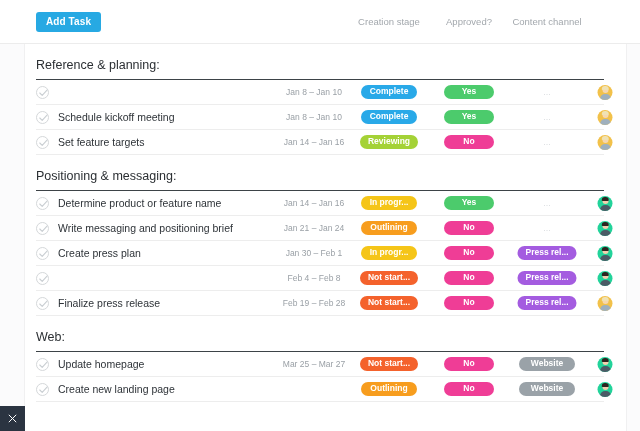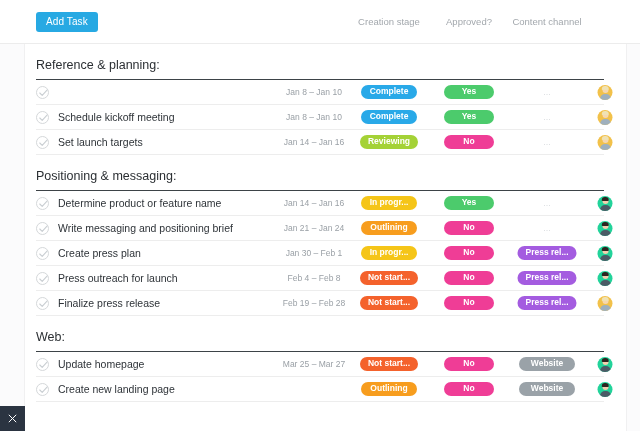--- a/index.html
+++ b/index.html
@@ -33,21 +33,21 @@
 
   .add-task-btn {
     margin-left: 36px;
     height: 20px;
     padding: 0 10px;
     background: #27a9e3;
     color: #ffffff;
     border: none;
     border-radius: 3px;
     font-size: 10px;
-    font-weight: normal;
+    font-weight: bold;
     font-family: "Liberation Sans", sans-serif;
     letter-spacing: 0.1px;
     line-height: 20px;
     cursor: pointer;
     white-space: nowrap;
   }
 
   .col-headers {
     position: absolute;
     left: 0; top: 0;
@@ -292,21 +292,21 @@
                 <span class="hair" style="background:#f0e2b4"></span>
               </div>
             </div>
           </div>
           <div class="row">
             <div class="check">
               <svg width="9" height="8" viewBox="0 0 9 8">
                 <path d="M0.8 4 L3.2 6.4 L8 1.2" stroke="#c9ced2" stroke-width="1.1" fill="none" stroke-linecap="round" stroke-linejoin="round"></path>
               </svg>
             </div>
-            <div class="task-name">Set launch targets</div>
+            <div class="task-name">Set feature targets</div>
             <div class="cell c-date">
               <span class="date-text">Jan 14 – Jan 16</span>
             </div>
             <div class="cell c-stage">
               <span class="pill wide" style="background: rgb(164, 210, 54);">Reviewing</span>
             </div>
             <div class="cell c-appr">
               <span class="pill" style="background: rgb(239, 61, 150);">No</span>
             </div>
             <div class="cell c-chan">
@@ -405,21 +405,20 @@
                 <span class="hair" style="background:#2f2420"></span>
               </div>
             </div>
           </div>
           <div class="row">
             <div class="check">
               <svg width="9" height="8" viewBox="0 0 9 8">
                 <path d="M0.8 4 L3.2 6.4 L8 1.2" stroke="#c9ced2" stroke-width="1.1" fill="none" stroke-linecap="round" stroke-linejoin="round"></path>
               </svg>
             </div>
-            <div class="task-name">Press outreach for launch</div>
             <div class="cell c-date">
               <span class="date-text">Feb 4 – Feb 8</span>
             </div>
             <div class="cell c-stage">
               <span class="pill wide" style="background: rgb(244, 98, 44);">Not start...</span>
             </div>
             <div class="cell c-appr">
               <span class="pill" style="background: rgb(239, 61, 150);">No</span>
             </div>
             <div class="cell c-chan">

